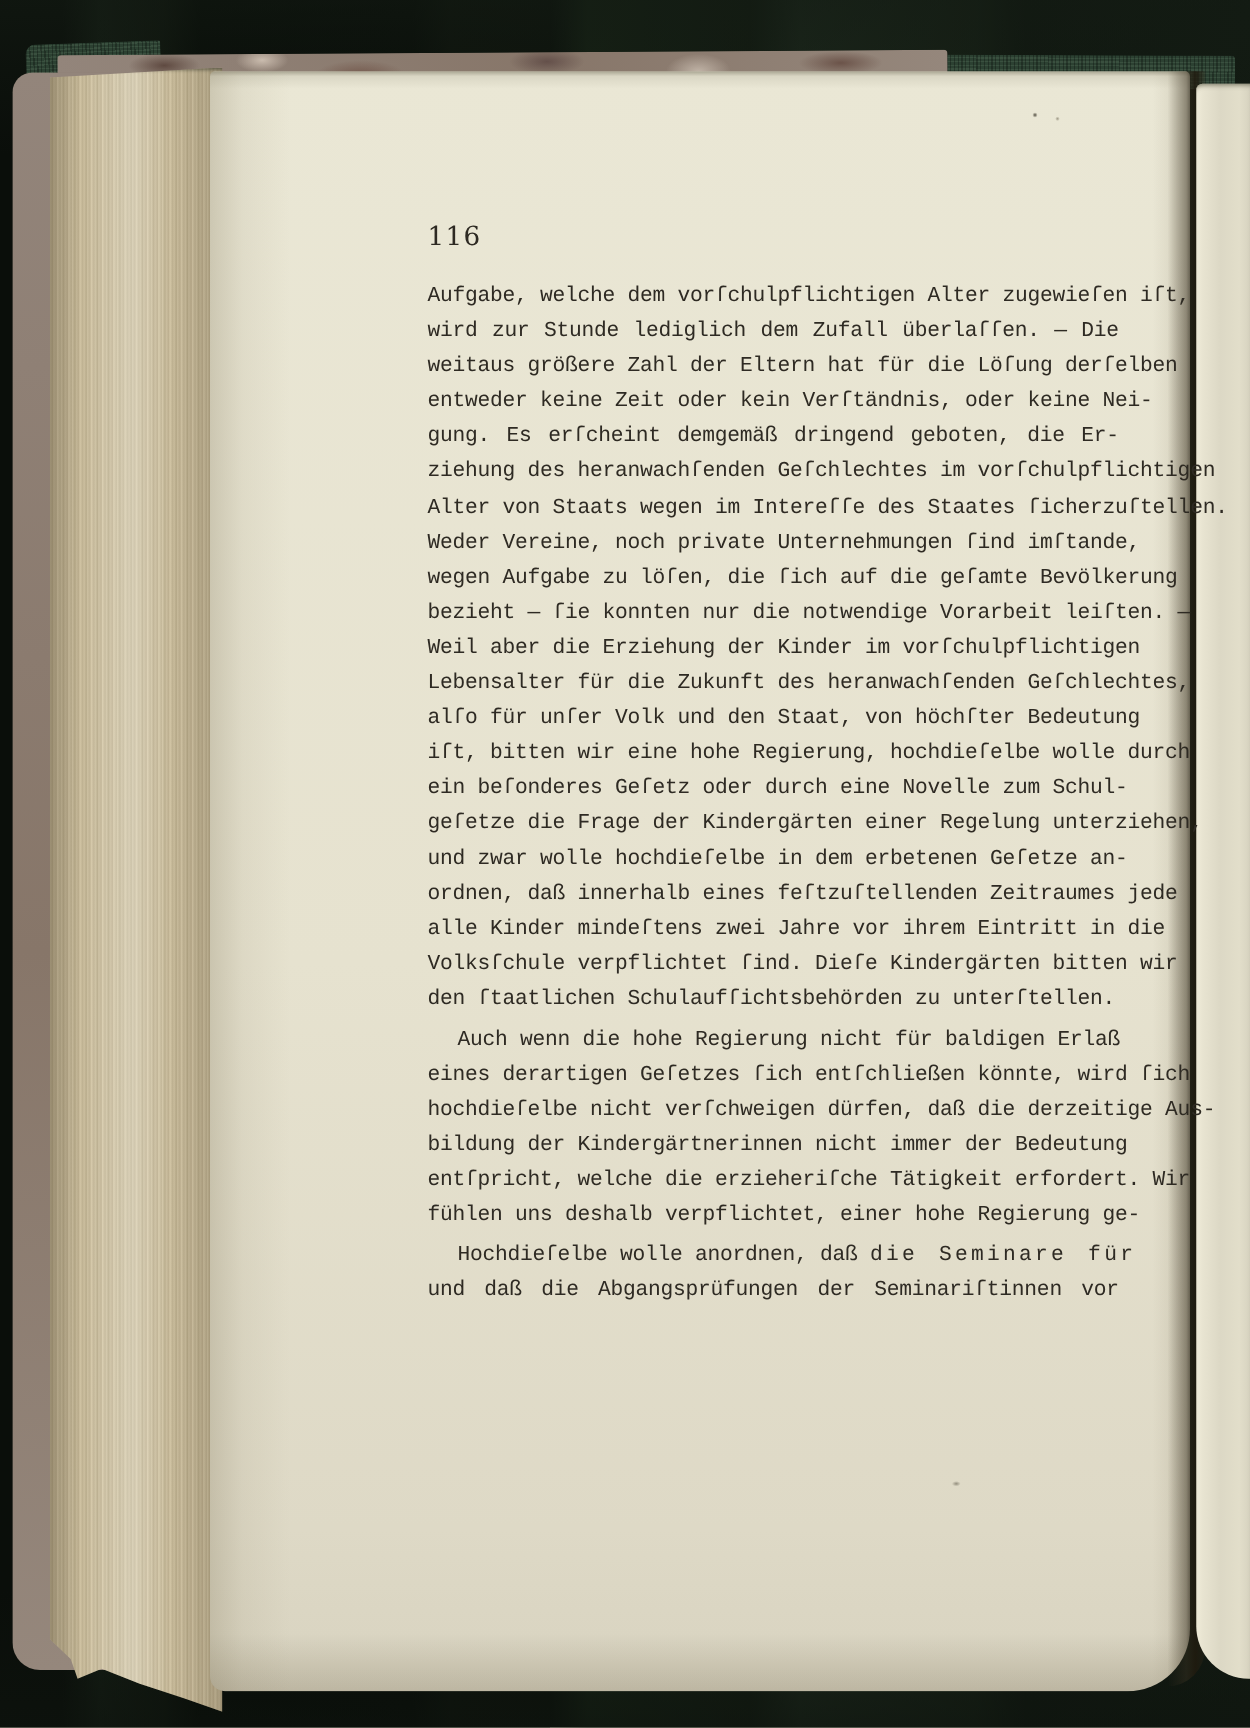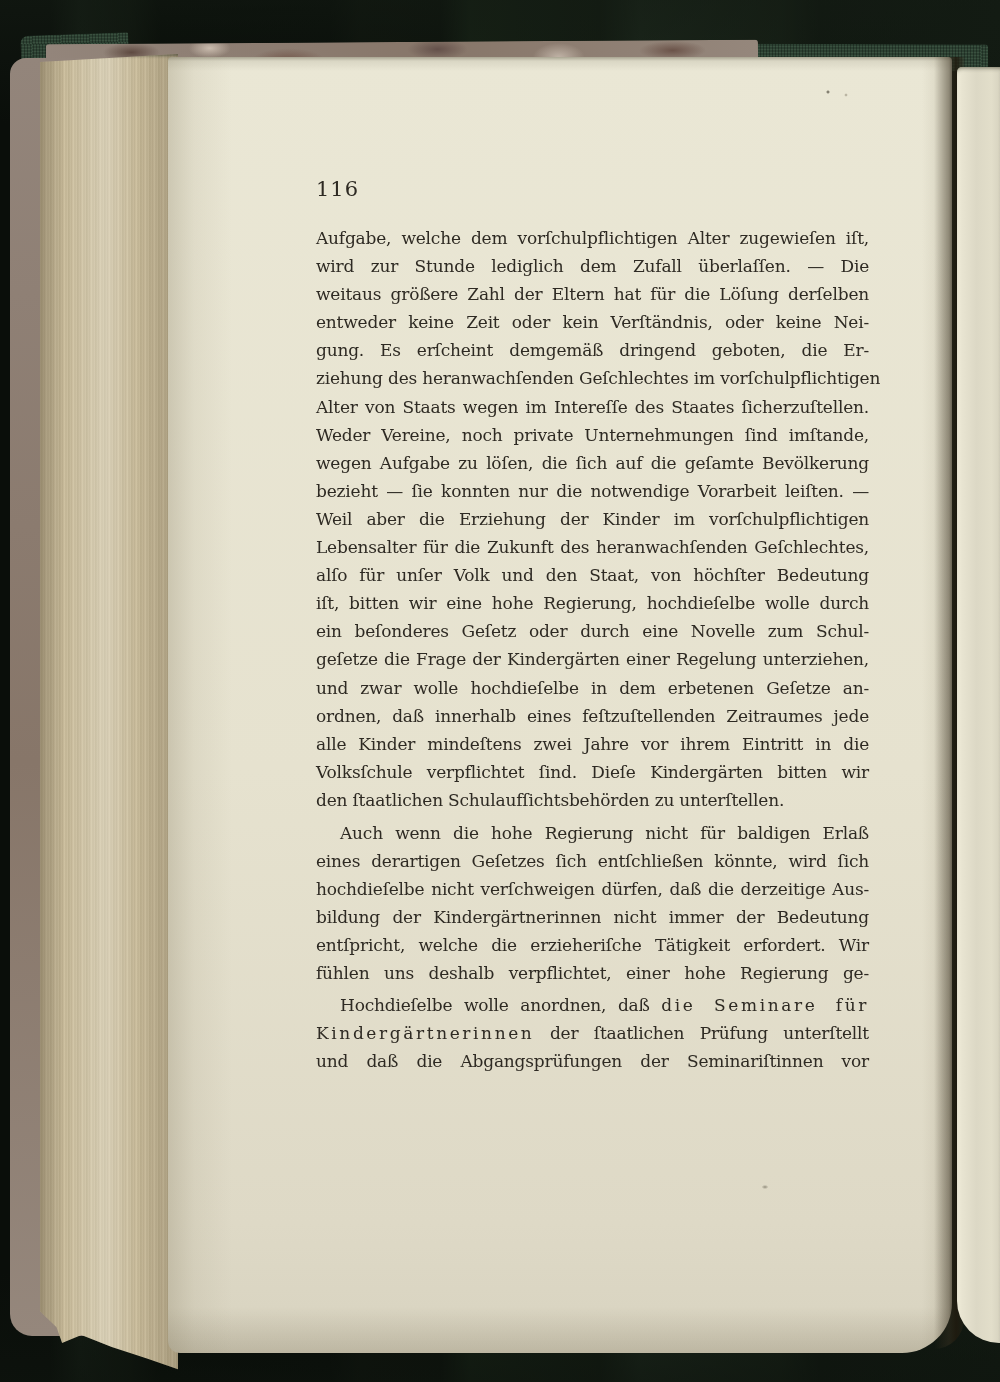--- a/index.html
+++ b/index.html
@@ -95,26 +95,26 @@
   
   .page-right{
     left:957px;top:67px;width:43px;height:1276px;
     border-radius:5px 0 0 42px;
     background:linear-gradient(90deg, #f0ecd9 0px, #e8e4d1 5px, #dcd8c5 45%, #e2deca 80%, #d7d3c0 100%);
     box-shadow:inset 0 4px 4px -3px rgba(90,90,70,.8);
   }
 
   
   .text-block{
-    left:316px;top:176px;width:553px;
+    left:342px;top:176px;width:553px;
     color:#2e2a23;
     font-size:17px;letter-spacing:-.2px;line-height:28.1px;
   }
   .page-num{font-size:21px;line-height:27px;letter-spacing:1px;}
-  .para{margin:0;padding:0;}
+  .para{margin:0;padding:0;font-family:Liberation Mono, monospace;}
   .para-1{margin-top:21px;}
   .para-2{margin-top:5px;}
   .para-3{margin-top:3px;}
   .line{
     white-space:nowrap;
     text-align:justify;
     text-align-last:justify;
     height:28.1px;overflow:visible;
   }
   .line.last{text-align-last:left;}
@@ -170,18 +170,17 @@
       <div class="line indent">Auch wenn die hohe Regierung nicht für baldigen Erlaß</div>
       <div class="line">eines derartigen Geſetzes ſich entſchließen könnte, wird ſich</div>
       <div class="line">hochdieſelbe nicht verſchweigen dürfen, daß die derzeitige Aus-</div>
       <div class="line">bildung der Kindergärtnerinnen nicht immer der Bedeutung</div>
       <div class="line">entſpricht, welche die erzieheriſche Tätigkeit erfordert.  Wir</div>
       <div class="line">fühlen uns deshalb verpflichtet, einer hohe Regierung ge-</div>
     </div>
 
     <div class="para para-3">
       <div class="line indent"><span>Hochdieſelbe wolle anordnen, daß</span> <span class="sperr">die Seminare für</span></div>
-      <div class="line"><span class="sperr">Kindergärtnerinnen</span> <span>der ſtaatlichen Prüfung unterſtellt</span></div>
       <div class="line">und daß die Abgangsprüfungen der Seminariſtinnen vor</div>
     </div>
   </div>
 
 </div>
 
 </body></html>

